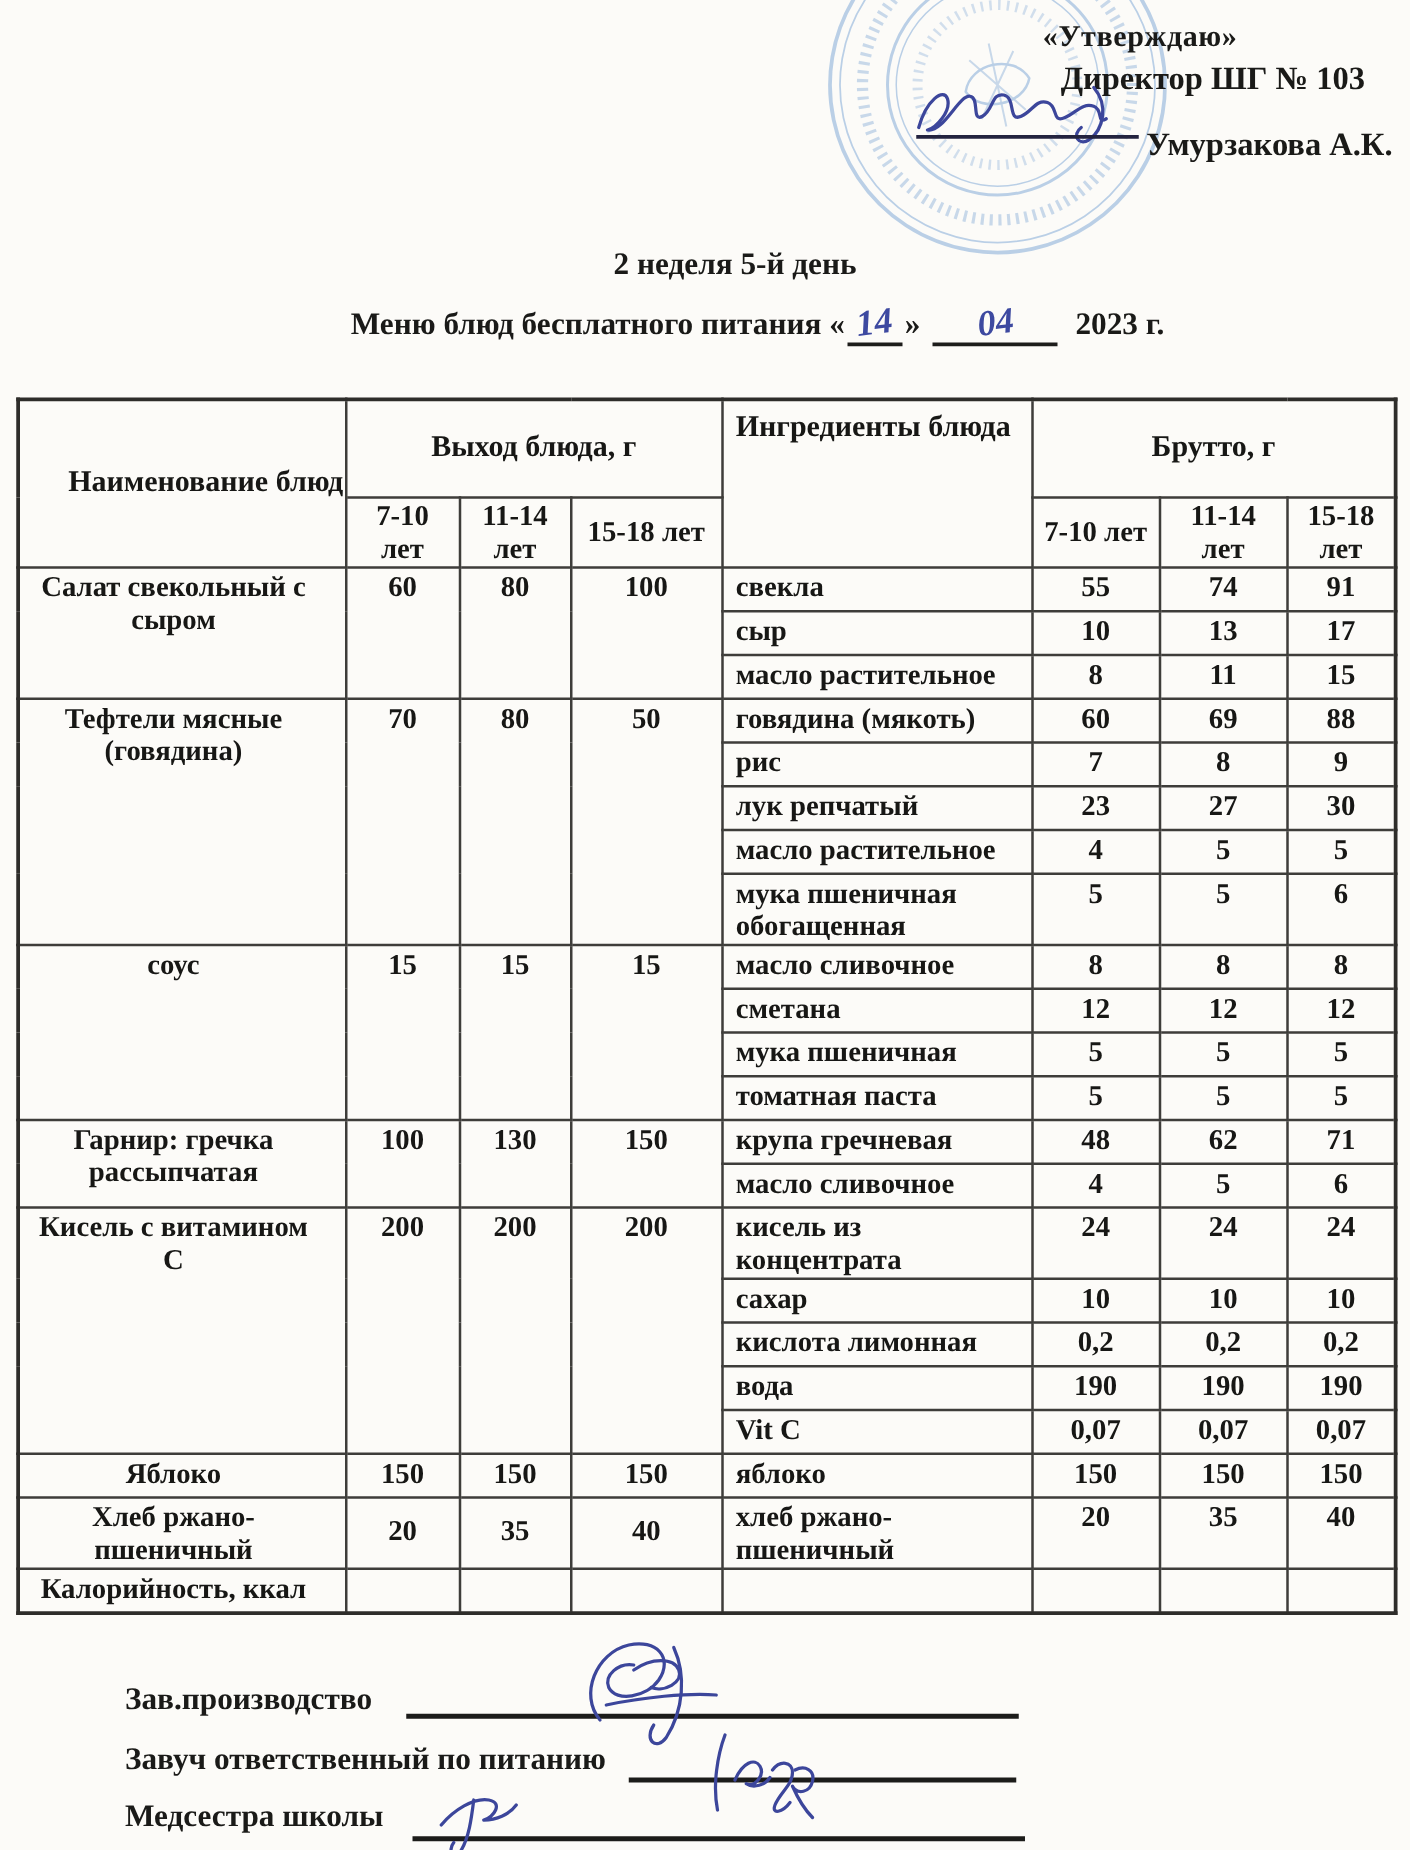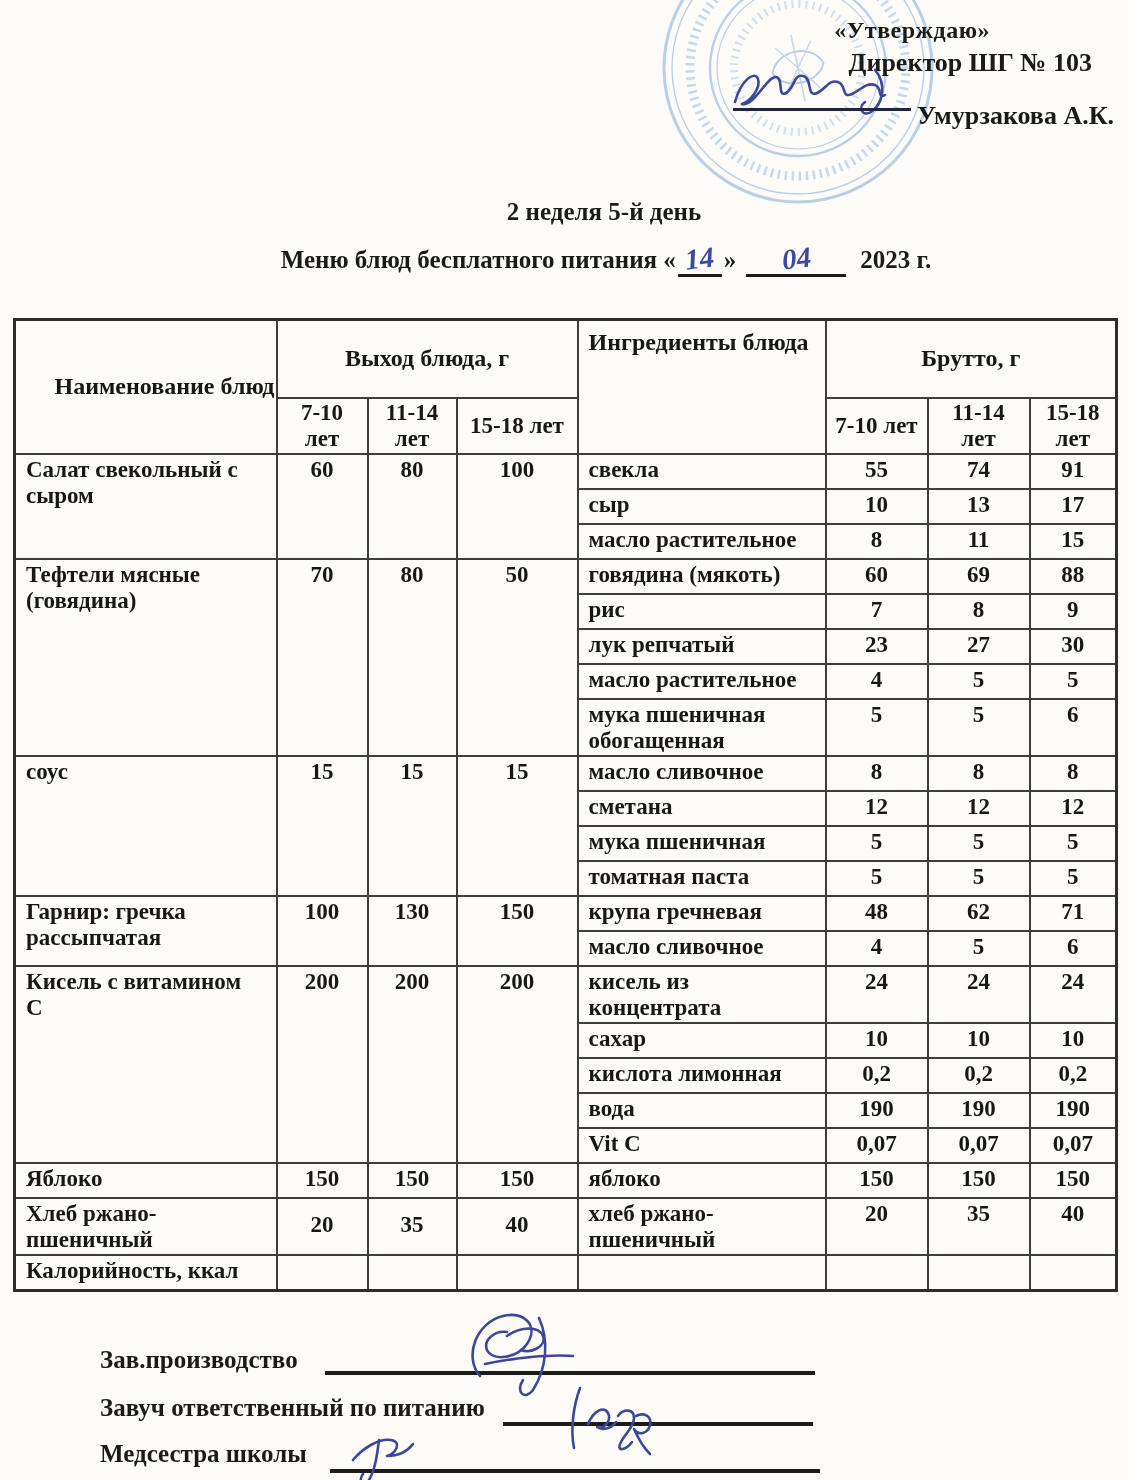--- a/index.html
+++ b/index.html
@@ -15,21 +15,21 @@
   #director-line{top:48px; right:36px; font-size:26px;}
   #director-row{top:62px; left:725px; width:380px; height:60px;}
   #director-sig{position:absolute; left:0; top:0;}
   #director-underline{position:absolute; left:8px; top:46px; width:178px; height:3px; background:#23233f;}
   #director-name{position:absolute; left:192px; top:20px; font-size:26px; white-space:nowrap;margin-top:19px;}
   
   #stamp{left:652px; top:-78px; width:292px; height:292px; pointer-events:none;}
   
   .center-line{left:0; width:100%; text-align:center;}
   #week-line{top:198px; font-size:25px;}
-  #week-line span{position:relative; left:40px;}
+  #week-line span{position:relative; left:24px;}
   #menu-line{top:246px; font-size:25px; white-space:nowrap;}
   #menu-line .inner{position:relative; left:42px;}
   .hand{
     color:#3d49a0; font-style:italic; font-size:29px;
     display:inline-block; transform:rotate(-7deg); line-height:0;
   }
   .blank{display:inline-block; border-bottom:3px solid #1d1d1b; text-align:center; vertical-align:baseline;}
   #day-blank{width:44px; margin:0 2px;}
   #month-blank{width:100px; margin:0 14px 0 10px;}
   
@@ -40,21 +40,21 @@
   }
   #menu-table th, #menu-table td{
     border:2px solid #3e3d3a; font-weight:700; color:#171715;
   }
   #menu-table{border:3px solid #2e2d2a;}
   th.h1{height:74px; text-align:center; vertical-align:middle; font-size:24px;}
   th.name-h{text-align:right; padding-left:18px; font-size:24px;}
   th.ing-h{text-align:left; vertical-align:top; padding:8px 8px 0 10px; font-size:24px;}
   th.age{height:54px; text-align:center; vertical-align:middle; font-size:23px; padding:0 4px;}
   td{height:30px;}
-  td.dish{ text-align:left; vertical-align:top; padding:2px 24px 0 10px;font-family:Liberation Serif, serif;}
+  td.dish{ text-align:center; vertical-align:top; padding:2px 24px 0 10px;font-family:Liberation Serif, serif;}
   td.ing{  text-align:left; vertical-align:top; padding:2px 12px 0 10px;}
   td.num{  text-align:center; vertical-align:top; padding-top:2px;}
   td.mid{  vertical-align:middle; padding-top:0;}
   tr.group-top td{border-top:3px solid #2e2d2a;}
   
   .sig-label{left:100px; font-size:25px; white-space:nowrap;}
   #sig-label-1{top:1346px;} #sig-label-2{top:1394px;} #sig-label-3{top:1440px;text-align:center;}
   .sig-line{height:3.5px; background:#1c1c1a;}
   #sig-line-1{left:325px; top:1371px; width:490px;}
   #sig-line-2{left:503px; top:1422px; width:310px;}

